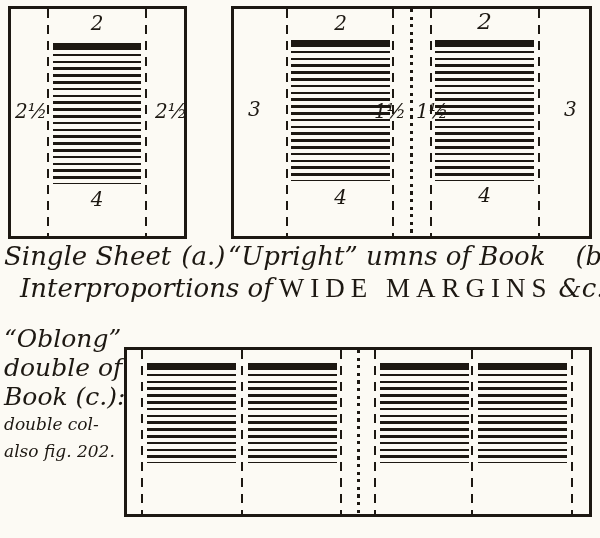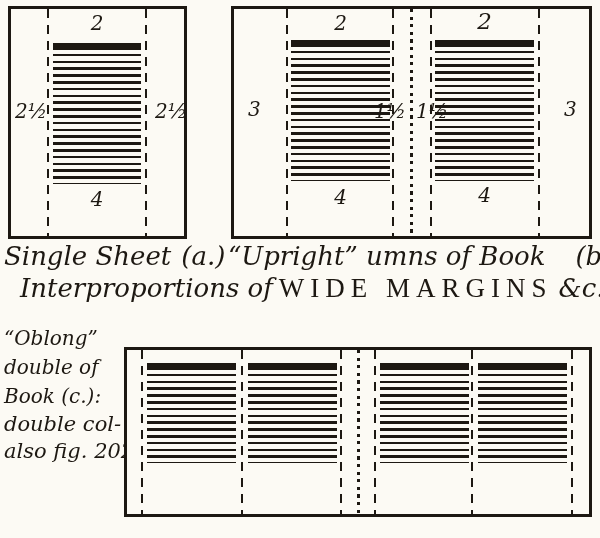--- a/index.html
+++ b/index.html
@@ -34,24 +34,24 @@
     position:absolute;font-style:italic;font-size:26px;line-height:1.1;
     white-space:nowrap;color:var(--ink);
   }
   .cap .tagless-gap{display:inline-block;}
   .emph{
     font-style:normal;font-size:27px;letter-spacing:6px;margin:0 6px;
     font-family:"Liberation Serif","DejaVu Serif",serif;
   }
   .oblong{position:absolute;left:4px;top:324px;width:120px;}
   .oblong div{
-    font-style:italic;font-size:20px;line-height:29px;white-space:nowrap;
+    font-style:italic;font-size:25px;line-height:29px;white-space:nowrap;
     color:var(--ink);
   }
-  .oblong div.sm{font-size:21px;line-height:27px;}
+  .oblong div.sm{font-size:17px;line-height:27px;}
 </style>
 </head>
 <body>
 
 <div class="frame" style="left:8px;top:6px;width:179px;height:233px">
   <div class="vdash" style="left:36px"></div>
   <div class="vdash" style="left:134px"></div>
   <div class="num tc" style="left:36px;top:4px;width:100px">2</div>
   <div class="hatch" style="left:42px;top:34px;width:88px;height:137px"></div>
   <div class="num" style="left:4px;top:92px">2½</div>

